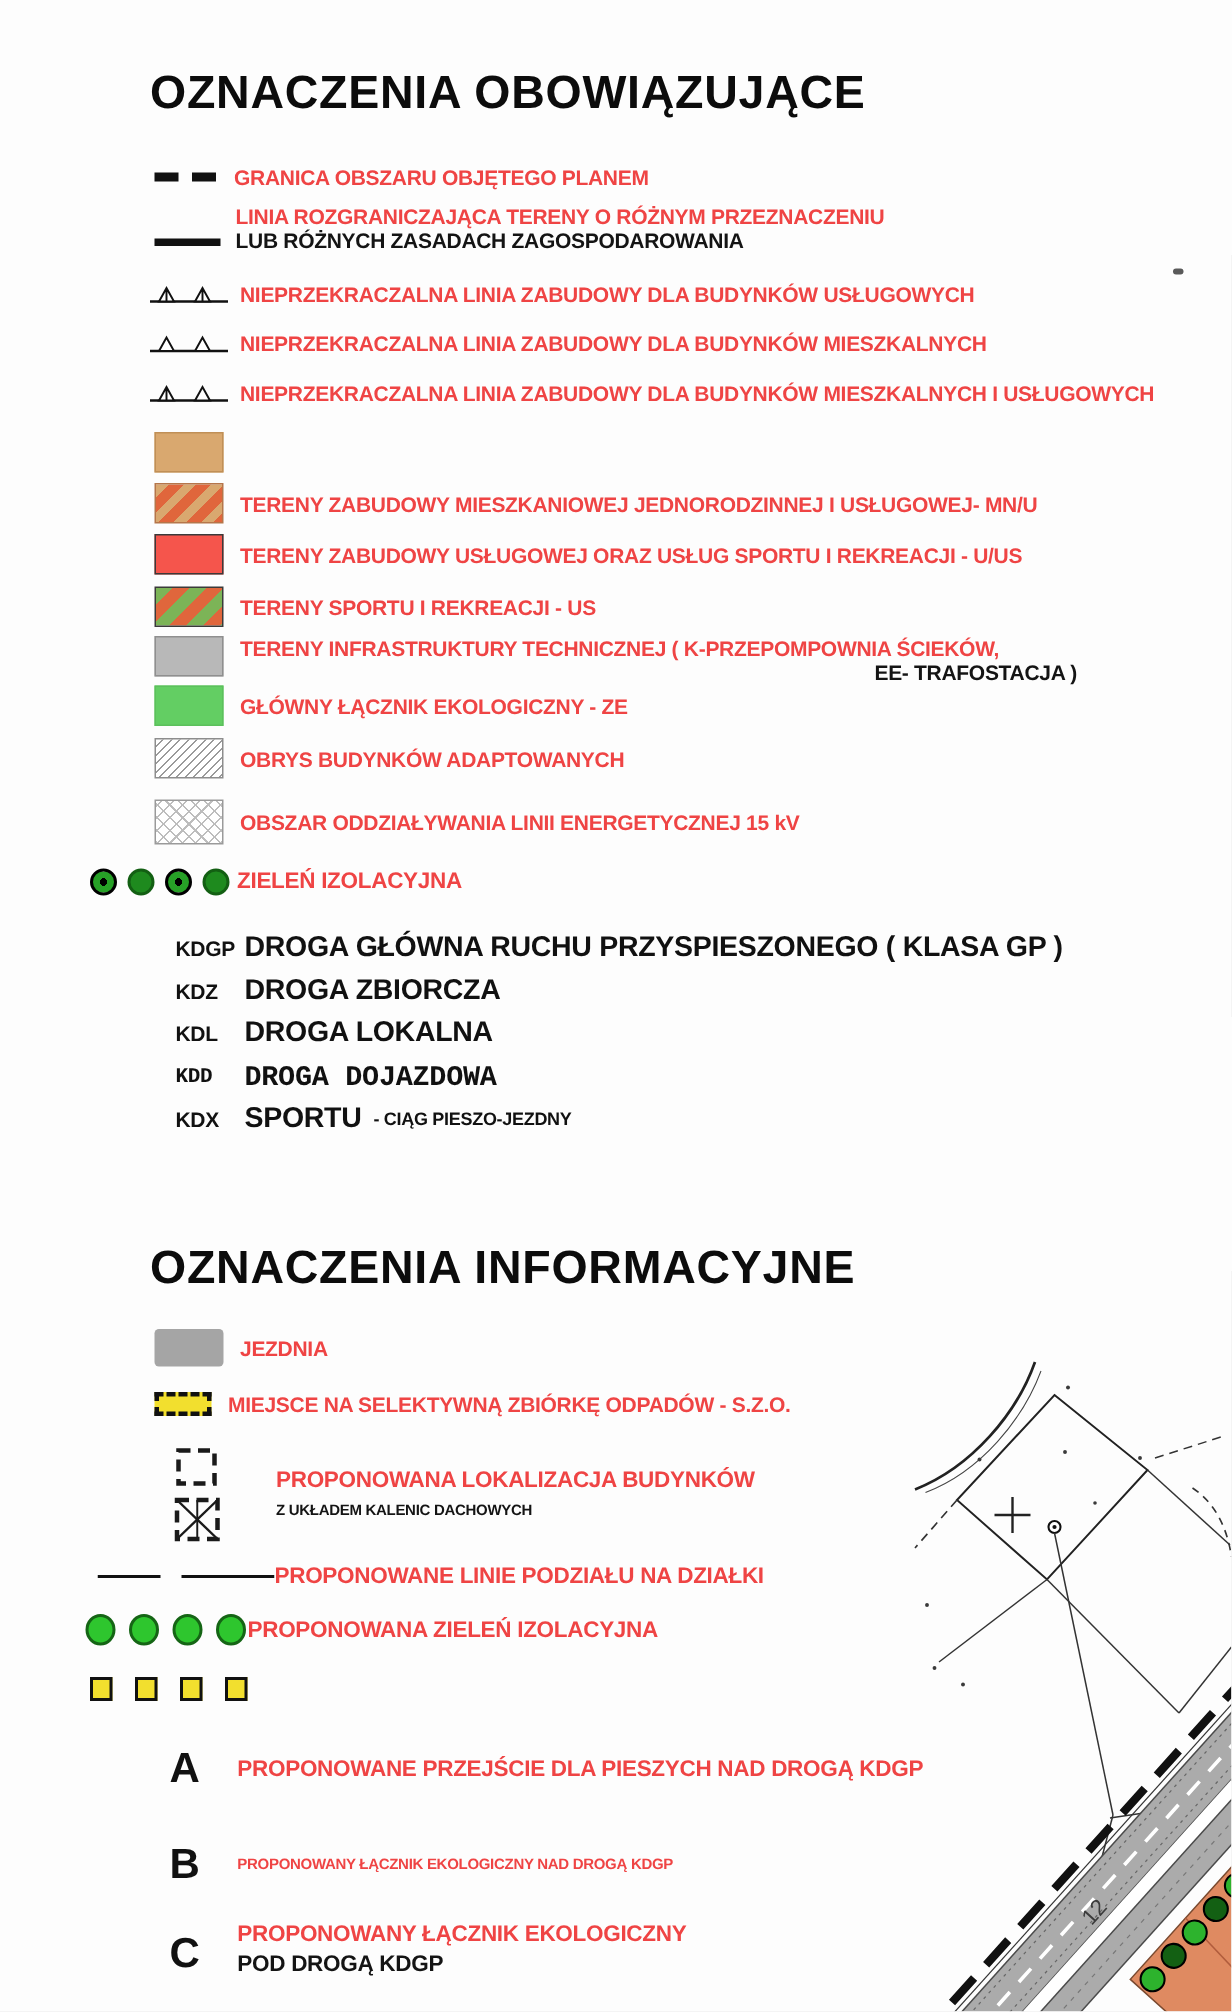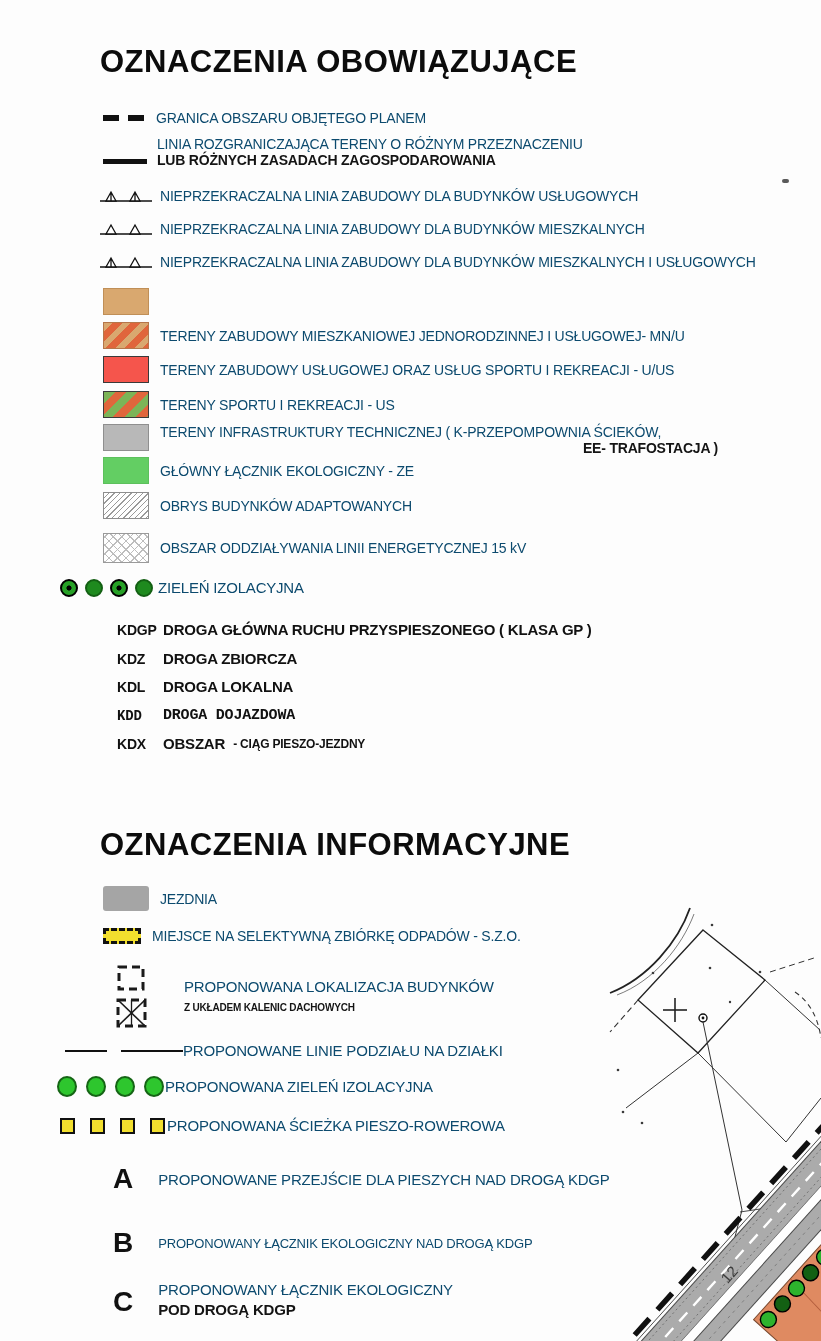--- a/index.html
+++ b/index.html
@@ -1,20 +1,20 @@
 <!DOCTYPE html>
 <html><head>
 <meta charset="utf-8">
 <style>
   html,body{margin:0;padding:0;background:#eee;}
   #page{position:relative;width:821px;height:1341px;background:#fdfdfd;overflow:hidden;
         font-family:"Liberation Sans","DejaVu Sans",sans-serif;color:#111;}
   .title{position:absolute;font-size:31px;font-weight:700;letter-spacing:.5px;color:#0c0c0c;white-space:nowrap;}
   .row{position:absolute;display:flex;align-items:center;white-space:nowrap;}
-  .lbl{font-size:14px;font-weight:400;letter-spacing:-.2px;line-height:16px;color:#0c4a6e;}
+  .lbl{font-size:14px;font-weight:700;letter-spacing:-.2px;line-height:16px;color:#ef4444;}
   .lbl2{font-size:14px;font-weight:700;letter-spacing:-.2px;line-height:16px;color:#141414;}
   .sub{font-size:12px;font-weight:700;letter-spacing:-.2px;}
   
   .sw{width:46px;height:27px;box-sizing:border-box;border:1px solid #8a8a8a;margin-right:11px;flex:none;}
   .sw-mn{background:#d9a86f;border-color:#c08f57;}
   .sw-mnu{background:repeating-linear-gradient(135deg,#d9a86f 0 6px,#e0663c 6px 13px);border-color:#b5764a;}
   .sw-uus{background:#f5554c;border-color:#3a3a3a;}
   .sw-us{background:repeating-linear-gradient(135deg,#7cb457 0 8px,#e0663c 8px 16px);border-color:#3a3a3a;}
   .sw-infra{background:#b8b8b8;border-color:#8f8f8f;}
   .sw-ze{background:#63ce63;border-color:#5cc05c;}
@@ -30,21 +30,21 @@
   .solidline{width:44px;height:5px;background:#111;flex:none;}
   .trisym{margin-right:8px;flex:none;}
   
   .dot{width:14px;height:14px;border-radius:50%;margin-right:7px;flex:none;}
   .dot-ring{border:2px solid #000;background:radial-gradient(circle,#000 0 2.5px,#27a127 2.6px);}
   .dot-solid{background:#1e8a1e;border:2px solid #135f13;}
   .dot-bright{width:16px;height:17px;border-radius:50%;background:#2ec62e;border:2px solid #156515;margin-right:9px;flex:none;}
   .ysq{width:11px;height:12px;background:#f2df2e;border:2px solid #111;margin-right:15px;flex:none;}
   
   .roadcode{width:46px;font-size:14px;font-weight:700;letter-spacing:-.2px;flex:none;}
-  .roadlbl{font-size:15px;font-weight:700;letter-spacing:-.2px;}
+  .roadlbl{font-size:19px;font-weight:700;letter-spacing:-.2px;}
   .letter{font-size:28px;font-weight:700;flex:none;}
   .mapsvg{position:absolute;left:590px;top:880px;pointer-events:none;}
   .speck{position:absolute;left:782px;top:179px;width:7px;height:4px;background:#5a5a5a;border-radius:2px;}
 </style>
 </head>
 <body>
 
 <div id="page">
 
   <div class="title" style="left:100px;top:44px;">OZNACZENIA OBOWIĄZUJĄCE</div>
@@ -153,21 +153,21 @@
   <div class="row" style="left:117px;top:678px;">
     <span class="roadcode">KDL</span>
     <span class="roadlbl">DROGA LOKALNA</span>
   </div>
   <div class="row" style="left:117px;top:707px;font-family:Liberation Mono, monospace;">
     <span class="roadcode">KDD</span>
     <span class="roadlbl">DROGA DOJAZDOWA</span>
   </div>
   <div class="row" style="left:117px;top:735px;">
     <span class="roadcode">KDX</span>
-    <span class="roadlbl" style="margin-right:8px;">OBSZAR</span>
+    <span class="roadlbl" style="margin-right:8px;">SPORTU</span>
     <span class="sub">- CIĄG PIESZO-JEZDNY</span>
   </div>
 
   <div class="title" style="left:100px;top:827px;">OZNACZENIA INFORMACYJNE</div>
 
   <div class="row" style="left:103px;top:886px;">
     <span class="sw sw-jezdnia"></span>
     <span class="lbl">JEZDNIA</span>
   </div>
 
@@ -204,30 +204,29 @@
     <span class="dot-bright"></span>
     <span class="dot-bright" style="margin-right:1px;"></span>
     <span class="lbl" style="font-size:15px;">PROPONOWANA ZIELEŃ IZOLACYJNA</span>
   </div>
 
   <div class="row" style="left:60px;top:1118px;">
     <span class="ysq"></span>
     <span class="ysq"></span>
     <span class="ysq"></span>
     <span class="ysq" style="margin-right:2px;"></span>
-    <span class="lbl" style="font-size:15px;">PROPONOWANA ŚCIEŻKA PIESZO-ROWEROWA</span>
   </div>
 
   <div class="row" style="left:113px;top:1163px;align-items:flex-start;">
     <span class="letter" style="margin-right:25px;">A</span>
     <span class="lbl" style="font-size:15px;padding-top:9px;">PROPONOWANE  PRZEJŚCIE DLA PIESZYCH NAD DROGĄ KDGP</span>
   </div>
   <div class="row" style="left:113px;top:1227px;align-items:flex-start;">
     <span class="letter" style="margin-right:25px;">B</span>
-    <span class="lbl" style="font-size:13px;padding-top:9px;">PROPONOWANY ŁĄCZNIK EKOLOGICZNY NAD  DROGĄ KDGP</span>
+    <span class="lbl" style="font-size:10px;padding-top:9px;">PROPONOWANY ŁĄCZNIK EKOLOGICZNY NAD  DROGĄ KDGP</span>
   </div>
   <div class="row" style="left:113px;top:1280px;align-items:flex-start;">
     <span class="letter" style="margin-right:25px;padding-top:6px;">C</span>
     <span>
       <span class="lbl" style="display:block;font-size:15px;line-height:20px;">PROPONOWANY ŁĄCZNIK EKOLOGICZNY</span>
       <span class="lbl2" style="display:block;font-size:15px;line-height:20px;">POD DROGĄ KDGP</span>
     </span>
   </div>
 
   <span class="speck"></span>

